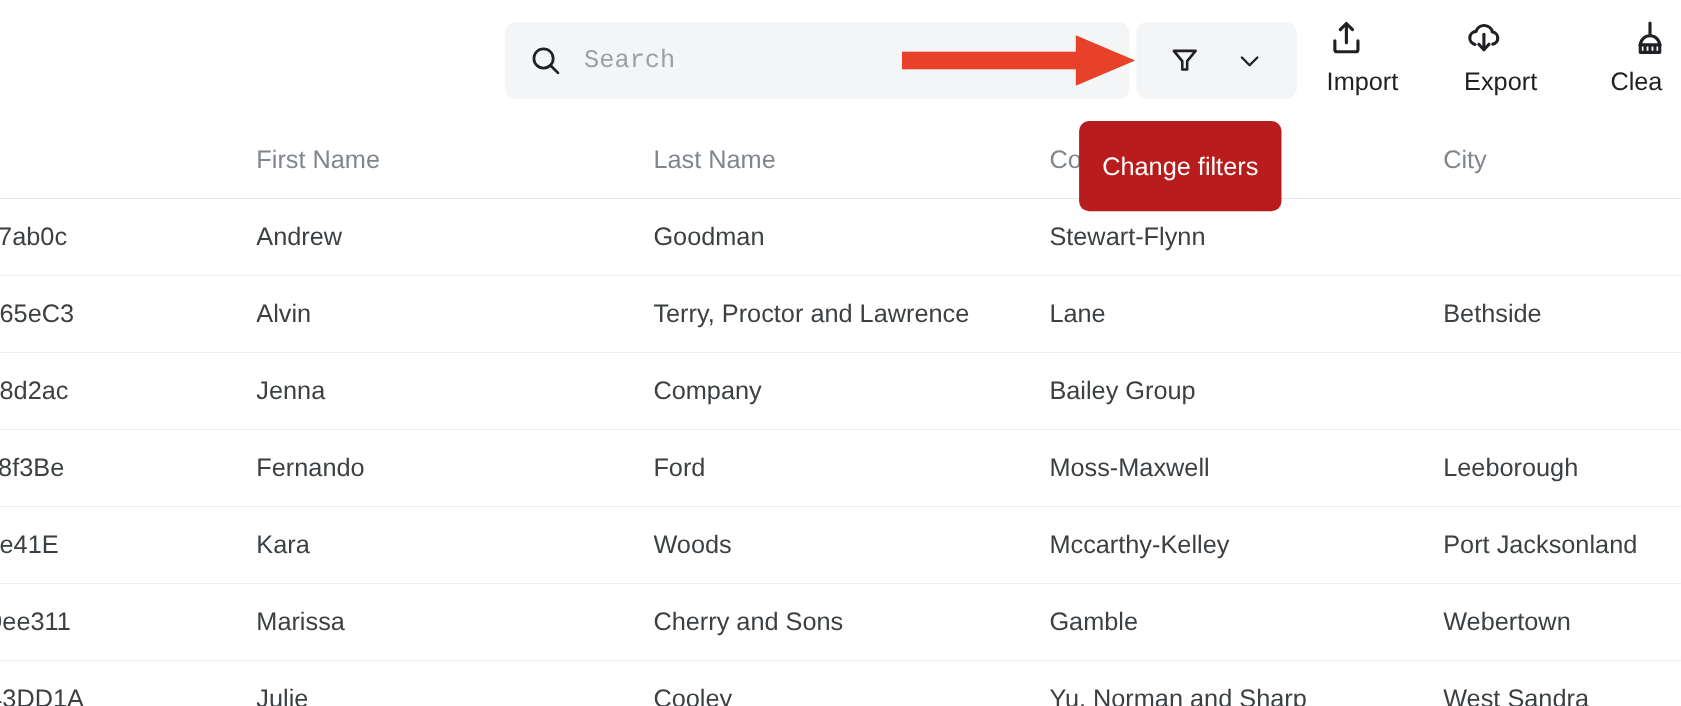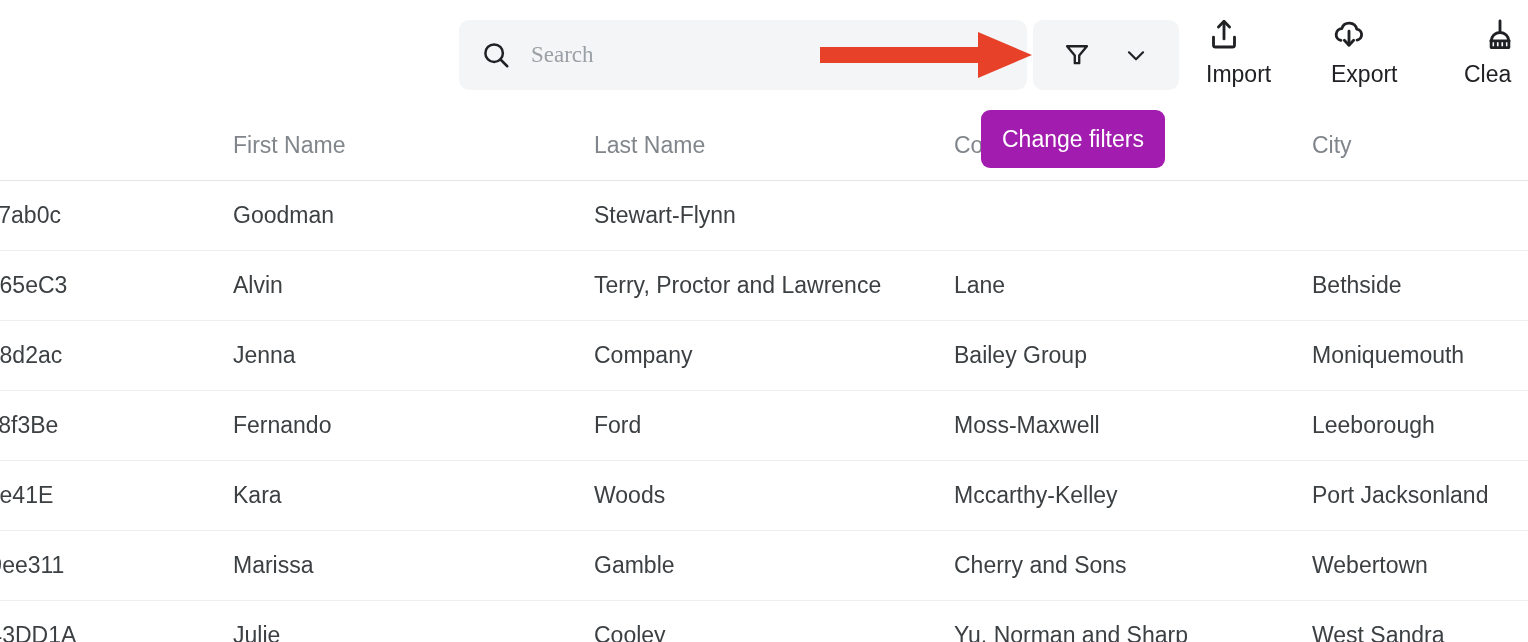--- a/index.html
+++ b/index.html
@@ -42,21 +42,21 @@
   .search-icon {
     width: 30px;
     height: 30px;
     flex: 0 0 auto;
     display: block;
   }
   .search-input {
     border: none;
     outline: none;
     background: transparent;
-    font-family: Liberation Serif, serif;
+    font-family: Liberation Mono, monospace;
     font-size: 23px;
     color: #1d4ed8;
     margin-left: 18px;
     width: 430px;
     height: 40px;
   }
   .search-input::placeholder {
     color: #9aa0a6;
     opacity: 1;
   }
@@ -108,26 +108,26 @@
   #action-clean  { left: 1456px; width: 130px; align-items: flex-start; }
   #action-clean .tool-icon { margin-left: 26px; }
   #action-clean .tool-label { margin-left: 8px; }
 
   
   .tooltip {
     position: absolute;
     left: 981px;
     top: 110px;
     height: 50px;
-    background: #a21caf;
+    background: #b91c1c;
     color: #ffffff;
     border-radius: 9px;
     display: flex;
     align-items: center;
-    padding: 4px 21px;
+    padding: 16px 21px;
     font-size: 23px;
     white-space: nowrap;
     z-index: 30;
   }
 
   
   .table {
     position: absolute;
     left: 0;
     top: 110px;
@@ -241,56 +241,56 @@
   <div class="grid-row header-row">
     <div class="header-cell col-id">d</div>
     <div class="header-cell">First Name</div>
     <div class="header-cell">Last Name</div>
     <div class="header-cell">Company</div>
     <div class="header-cell">City</div>
   </div>
   <div id="table-body">
       <div class="grid-row data-row">
         <div class="data-cell col-id">0c7ab0c</div>
+        <div class="data-cell">Andrew</div>
         <div class="data-cell">Goodman</div>
         <div class="data-cell">Stewart-Flynn</div>
       </div>
       <div class="grid-row data-row">
         <div class="data-cell col-id">3b65eC3</div>
         <div class="data-cell">Alvin</div>
         <div class="data-cell">Terry, Proctor and Lawrence</div>
         <div class="data-cell">Lane</div>
         <div class="data-cell">Bethside</div>
       </div>
       <div class="grid-row data-row">
         <div class="data-cell col-id">988d2ac</div>
         <div class="data-cell">Jenna</div>
         <div class="data-cell">Company</div>
         <div class="data-cell">Bailey Group</div>
-        <div class="data-cell">Moniquemouth</div>
       </div>
       <div class="grid-row data-row">
         <div class="data-cell col-id">c68f3Be</div>
         <div class="data-cell">Fernando</div>
         <div class="data-cell">Ford</div>
         <div class="data-cell">Moss-Maxwell</div>
         <div class="data-cell">Leeborough</div>
       </div>
       <div class="grid-row data-row">
         <div class="data-cell col-id">2ae41E</div>
         <div class="data-cell">Kara</div>
         <div class="data-cell">Woods</div>
         <div class="data-cell">Mccarthy-Kelley</div>
         <div class="data-cell">Port Jacksonland</div>
       </div>
       <div class="grid-row data-row">
         <div class="data-cell col-id">E9ee311</div>
         <div class="data-cell">Marissa</div>
+        <div class="data-cell">Cherry and Sons</div>
         <div class="data-cell">Gamble</div>
-        <div class="data-cell">Cherry and Sons</div>
         <div class="data-cell">Webertown</div>
       </div>
       <div class="grid-row data-row">
         <div class="data-cell col-id">A43DD1A</div>
         <div class="data-cell">Julie</div>
         <div class="data-cell">Cooley</div>
         <div class="data-cell">Yu, Norman and Sharp</div>
         <div class="data-cell">West Sandra</div>
       </div>
     </div>

